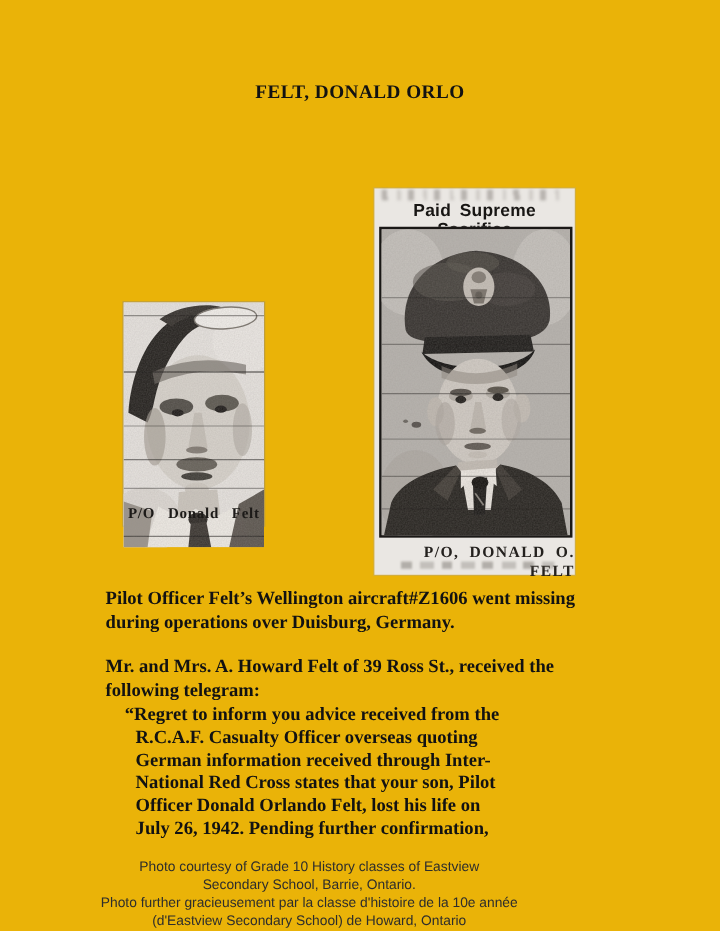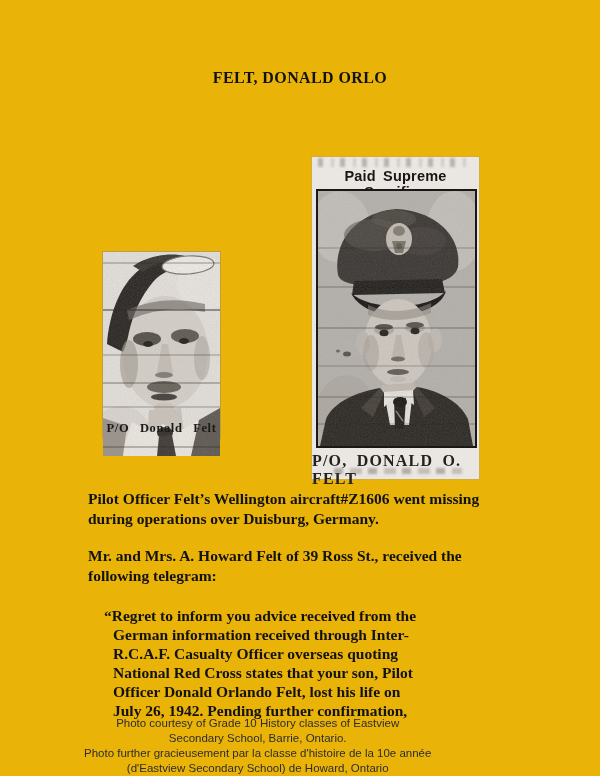--- a/index.html
+++ b/index.html
@@ -9,21 +9,21 @@
   }
   .title{
     position:absolute;top:69px;left:0;width:600px;margin:0;
     text-align:center;font-size:16px;font-weight:bold;letter-spacing:.4px;
   }
   .para{position:absolute;font-weight:bold;font-size:15.5px;white-space:nowrap;}
   .para .line{height:20px;line-height:20px;}
   .intro{left:88px;top:104px;}
   .aircraft{left:88px;top:489px;}
   .tg-intro{left:88px;top:546px;}
-  .telegram{left:104px;top:606px;}
+  .telegram{left:104px;top:586px;}
   .telegram .line{height:19px;line-height:19px;}
   .telegram .line.cont{margin-left:9px;}
   .credits{position:absolute;left:84px;top:716px;font-family:"Liberation Sans", sans-serif;
     font-size:11.5px;color:#2d2d2d;white-space:nowrap;}
   .credits .line{height:15px;line-height:15px;text-align:center;}
 
   
   figure.photo-left{
     position:absolute;left:103px;top:252px;width:117px;height:186px;margin:0;
     background:#e7e3df;box-shadow:0 0 0 1px rgba(140,134,127,.45);
@@ -49,22 +49,22 @@
     position:absolute;top:11px;left:0;width:100%;text-align:center;
     font-family:"Liberation Sans", sans-serif;font-weight:bold;font-size:14.5px;
     letter-spacing:.2px;word-spacing:3px;color:#181614;
   }
   .frame{
     position:absolute;left:4px;top:32px;width:157px;height:255px;
     border:2px solid #1a1816;background:#b8b4af;box-sizing:content-box;
   }
   .frame svg{display:block;}
   .clipping figcaption{
-    position:absolute;top:295px;left:0;width:100%;text-align:left;
-    font-weight:bold;font-size:16px;letter-spacing:1.2px;word-spacing:4px;color:#24211e;
+    position:absolute;top:295px;left:0;width:100%;text-align:right;
+    font-weight:bold;font-size:13px;letter-spacing:1.2px;word-spacing:4px;color:#24211e;
   }
   .cutoff{
     position:absolute;top:311px;left:22px;width:128px;height:6px;
     background:repeating-linear-gradient(90deg, rgba(95,90,84,.4) 0 9px, transparent 9px 16px,
       rgba(95,90,84,.28) 16px 28px, transparent 28px 34px);
     filter:blur(1px);
   }
 </style>
 </head>
 <body>
@@ -194,22 +194,22 @@
     <div class="line">during operations over Duisburg, Germany.</div>
   </div>
 
   <div class="para tg-intro">
     <div class="line">Mr. and Mrs. A. Howard Felt of 39 Ross St., received the</div>
     <div class="line">following telegram:</div>
   </div>
 
   <div class="para telegram">
     <div class="line">“Regret to inform you advice received from the</div>
+    <div class="line cont">R.C.A.F. Casualty Officer overseas quoting</div>
     <div class="line cont">German information received through Inter-</div>
-    <div class="line cont">R.C.A.F. Casualty Officer overseas quoting</div>
     <div class="line cont">National Red Cross states that your son, Pilot</div>
     <div class="line cont">Officer Donald Orlando Felt, lost his life on</div>
     <div class="line cont">July 26, 1942. Pending further confirmation,</div>
   </div>
 
   <footer class="credits">
     <div class="line">Photo courtesy of Grade 10 History classes of Eastview</div>
     <div class="line">Secondary School, Barrie, Ontario.</div>
     <div class="line">Photo further gracieusement par la classe d'histoire de la 10e année</div>
     <div class="line">(d'Eastview Secondary School) de Howard, Ontario</div>

